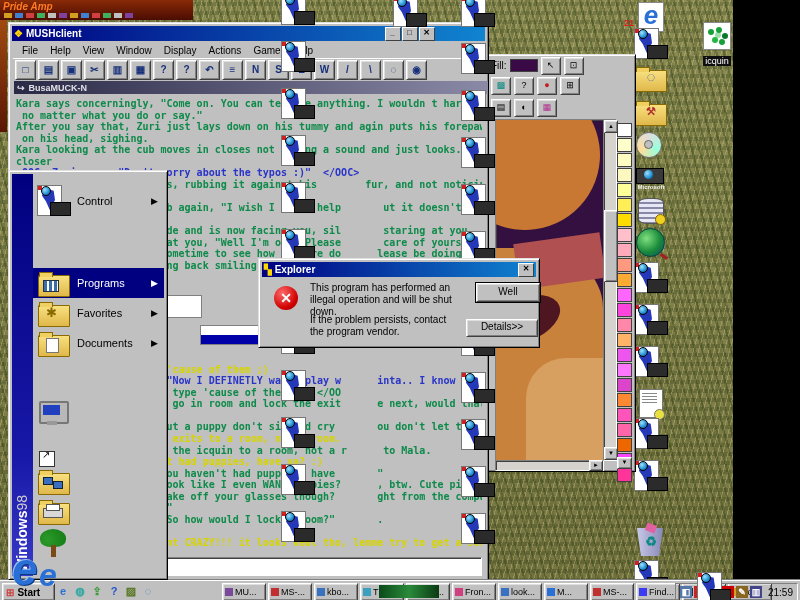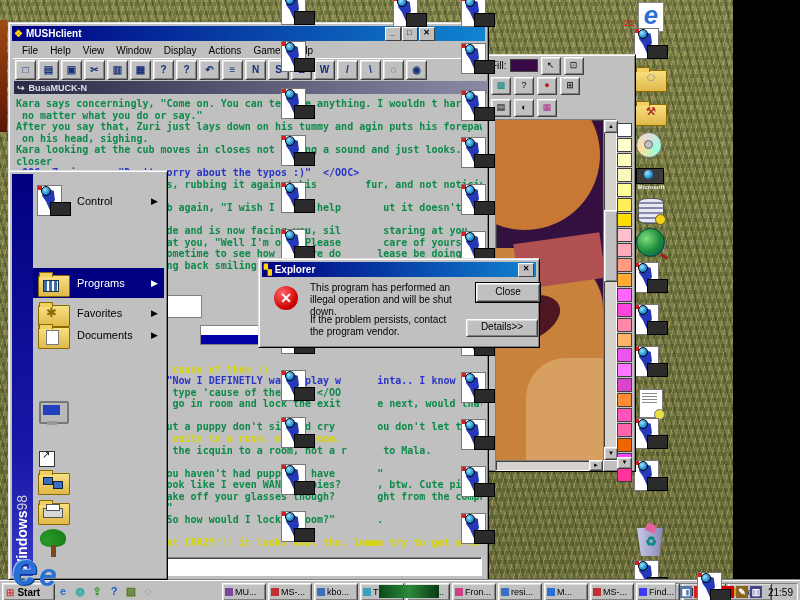--- a/index.html
+++ b/index.html
@@ -132,23 +132,46 @@
   #lion-teeth{left:16px;top:208px;width:26px;height:10px;background:#cfc3c3;border-radius:40%;transform:rotate(-18deg);}
   #lion-chin{left:30px;top:238px;width:80px;height:102px;background:#d8a060;border-top-left-radius:40px;}
   .pal-ctl{position:absolute;width:13px;height:10px;font-size:6px;line-height:9px;text-align:center;}
 </style>
 </head>
 <body>
 
 <div id="screen">
 
   <div id="blackband" class="abs"></div>
+  <div id="webfrag" class="abs">
+    <span class="ttl">Pride Amp</span>
+    <div id="webfrag-dots">
+        <div style="background: rgb(208, 160, 32);"></div>
+        <div style="background: rgb(64, 128, 208);"></div>
+        <div style="background: rgb(208, 64, 64);"></div>
+        <div style="background: rgb(64, 176, 96);"></div>
+        <div style="background: rgb(192, 192, 192);"></div>
+        <div style="background: rgb(128, 64, 160);"></div>
+        <div style="background: rgb(208, 160, 32);"></div>
+        <div style="background: rgb(64, 128, 208);"></div>
+        <div style="background: rgb(208, 64, 64);"></div>
+        <div style="background: rgb(64, 176, 96);"></div>
+        <div style="background: rgb(192, 192, 192);"></div>
+        <div style="background: rgb(128, 64, 160);"></div>
+      </div>
+  </div>
   <div id="leftstrip" class="abs"></div>
   <div id="stray21" class="abs">21</div>
 
+  <div id="icquin" class="abs">
+    <div class="page">
+        <div class="icq-flower"></div>
+      </div>
+    <div class="lbl">icquin</div>
+  </div>
 
   <div id="right-icons">
       <div class="mi" style="left: 634px; top: 0px;">
         <div style="position:absolute;left:4px;top:2px;width:24px;height:28px;background:#fff;border:1px solid #888;"></div>
         <span class="glyph" style="font-size:26px;font-style:italic;color:#2a6fd6;line-height:30px;">e</span>
       </div>
       <div class="mi" style="left: 634px; top: 28px;">
         <div class="glitch-icon" style="left: 0px; top: 0px;">
           <div class="gi-page"></div>
           <div class="gi-red"></div>
@@ -380,20 +403,21 @@
         <div class="mud-line c-g" style="top: 244.55px;"></div>
         <div class="mud-line c-g" style="top: 256.1px;"></div>
         <div class="mud-line c-y" style="top: 267.65px;">                         'cause of them ;)</div>
         <div class="mud-line c-b" style="top: 279.2px;">                         "Now I DEFINETLY wanna play w      inta.. I know how it is</div>
         <div class="mud-line c-g" style="top: 290.75px;">                          type 'cause of them ;)  &lt;/OO</div>
         <div class="mud-line c-g" style="top: 302.3px;">                          go in room and lock the exit      e next, would that</div>
         <div class="mud-line c-g" style="top: 313.85px;"></div>
         <div class="mud-line c-g" style="top: 325.4px;">                         ut a puppy don't sit and cry       ou don't let them on ;)</div>
         <div class="mud-line c-y" style="top: 336.95px;">                          exits to a room, not a room.</div>
         <div class="mud-line c-g" style="top: 348.5px;">                          the icquin to a room, not a r      to Mala.</div>
+        <div class="mud-line c-y" style="top: 360.05px;">                         t had puppies, have ya? :)</div>
         <div class="mud-line c-g" style="top: 371.6px;">                         ou haven't had puppies, have       "</div>
         <div class="mud-line c-g" style="top: 383.15px;">                         ook like I even WANT puppies?      , btw. Cute pic with the</div>
         <div class="mud-line c-g" style="top: 394.7px;">                         ake off your glasses though?       ght from the computer's</div>
         <div class="mud-line c-g" style="top: 406.25px;">                         "</div>
         <div class="mud-line c-g" style="top: 417.8px;">                         So how would I lock a room?"       .</div>
         <div class="mud-line c-g" style="top: 429.35px;"></div>
         <div class="mud-line c-y" style="top: 440.9px;">                         nt CRAZY!!! it looks kewl tho, lemme try to get a screen</div>
         <div class="mud-line c-g" style="top: 452.45px;"></div>
       </div>
     <div id="mush-input" class="sunken"></div>
@@ -615,21 +639,21 @@
           <span class="sm-arrow">▶</span>
         </div>
         <div class="sm-row" style="top: 124px; height: 30px;">
           <span style="position: relative; width: 34px; height: 32px; flex: 0 0 auto;">
             <div class="folder"></div>
             <span style="position:absolute;left:9px;top:8px;color:#8a6a00;font-size:13px;">✱</span>
           </span>
           <span>Favorites</span>
           <span class="sm-arrow">▶</span>
         </div>
-        <div class="sm-row" style="top: 146px; height: 30px;">
+        <div class="sm-row" style="top: 154px; height: 30px;">
           <span style="position: relative; width: 34px; height: 32px; flex: 0 0 auto;">
             <div class="folder"></div>
             <div style="position:absolute;left:9px;top:11px;width:11px;height:13px;background:#fff;border:1px solid #777;"></div>
           </span>
           <span>Documents</span>
           <span class="sm-arrow">▶</span>
         </div>
         <div class="sm-row" style="top: 222px; height: 34px;">
           <span style="position: relative; width: 34px; height: 32px; flex: 0 0 auto;">
             <div style="position:absolute;left:2px;top:4px;width:26px;height:19px;background:#b8b8b8;border:2px solid #777;border-radius:2px;"></div>
@@ -676,21 +700,21 @@
       <span style="color:#ffd700;">▚</span>
       <span>Explorer</span>
       <span class="t-ctrl">
           <span class="t-btn">✕</span>
         </span>
     </div>
     <div id="dlg-body">
       <div id="dlg-err"></div>
       <div class="dlg-text" style="top:36px;">If the problem persists, contact the program vendor.</div>
       <div class="dlg-text" style="top:4px;">This program has performed an illegal operation and will be shut down.</div>
-      <div class="dlg-btn btn3d" id="dlg-close">Close</div>
+      <div class="dlg-btn btn3d" id="dlg-close">Well</div>
       <div class="dlg-btn btn3d" id="dlg-details">Details&gt;&gt;</div>
     </div>
   </div>
 
 
   <div id="taskbar">
     <div id="start-btn" class="btn3d">
       <span style="color:#d04040;">⊞</span>
       <span>Start</span>
     </div>
@@ -723,21 +747,21 @@
         <div class="task-btn btn3d">
           <span class="task-ic" style="background: rgb(216, 160, 32);"></span>
           <span>Expl...</span>
         </div>
         <div class="task-btn btn3d">
           <span class="task-ic" style="background: rgb(208, 64, 128);"></span>
           <span>Fron...</span>
         </div>
         <div class="task-btn btn3d">
           <span class="task-ic" style="background: rgb(58, 112, 192);"></span>
-          <span>resi...</span>
+          <span>look...</span>
         </div>
         <div class="task-btn btn3d">
           <span class="task-ic" style="background: rgb(42, 111, 214);"></span>
           <span>M...</span>
         </div>
         <div class="task-btn btn3d">
           <span class="task-ic" style="background: rgb(192, 48, 48);"></span>
           <span>MS-...</span>
         </div>
         <div class="task-btn btn3d">

